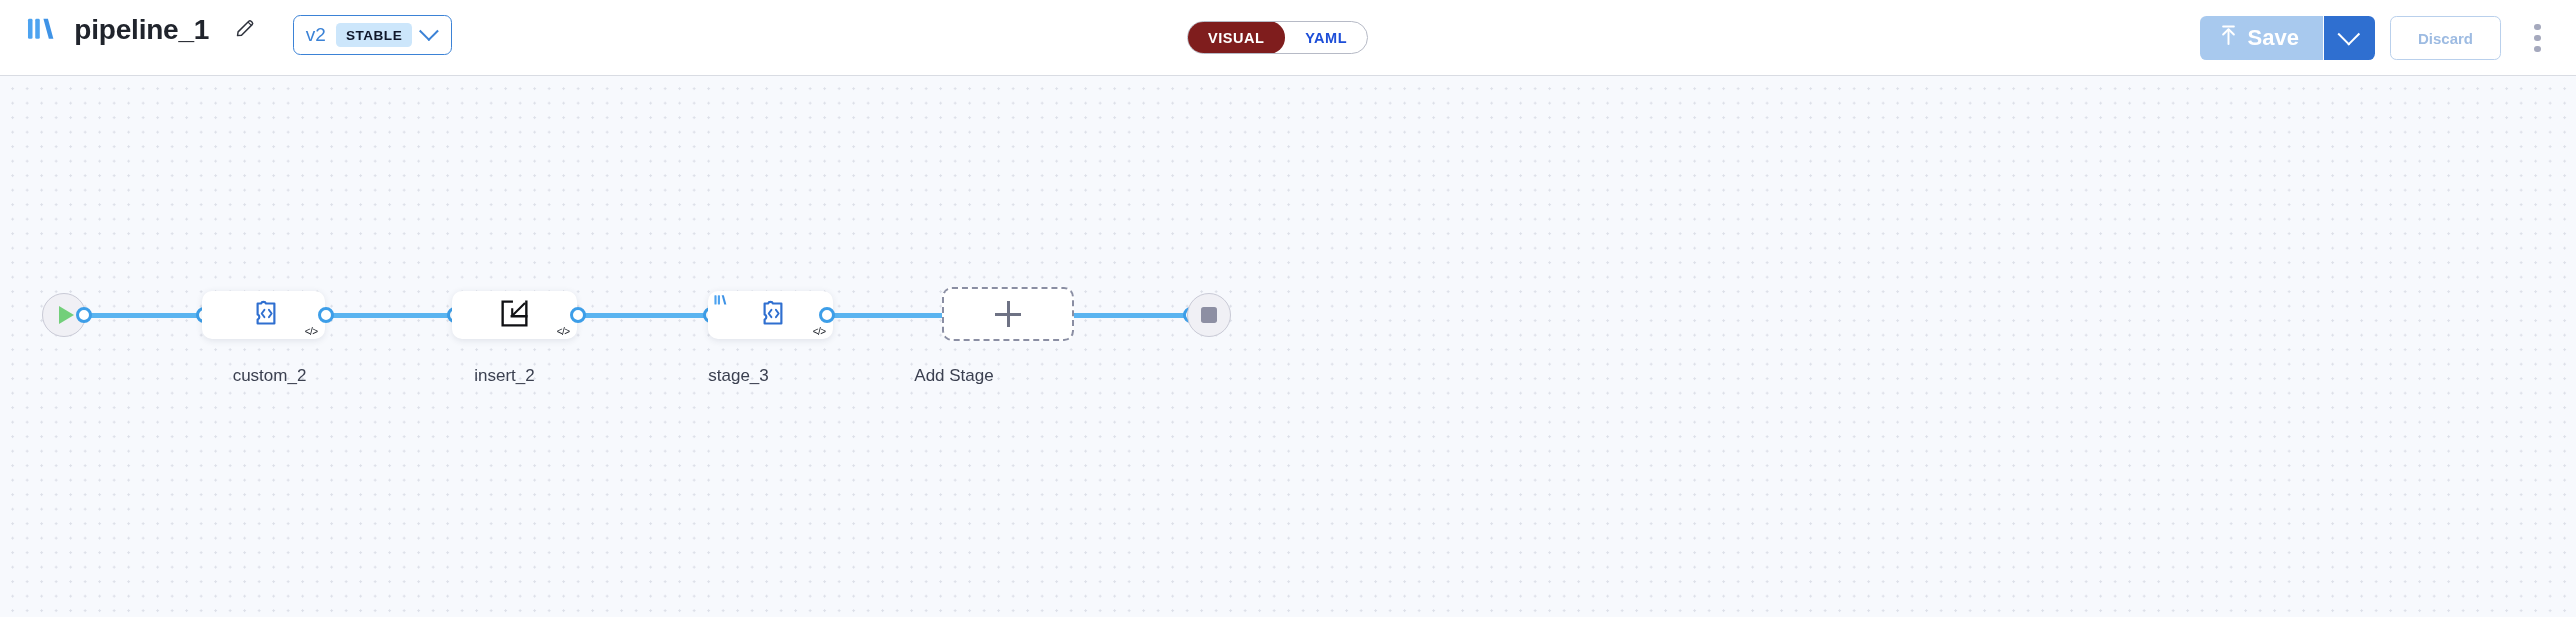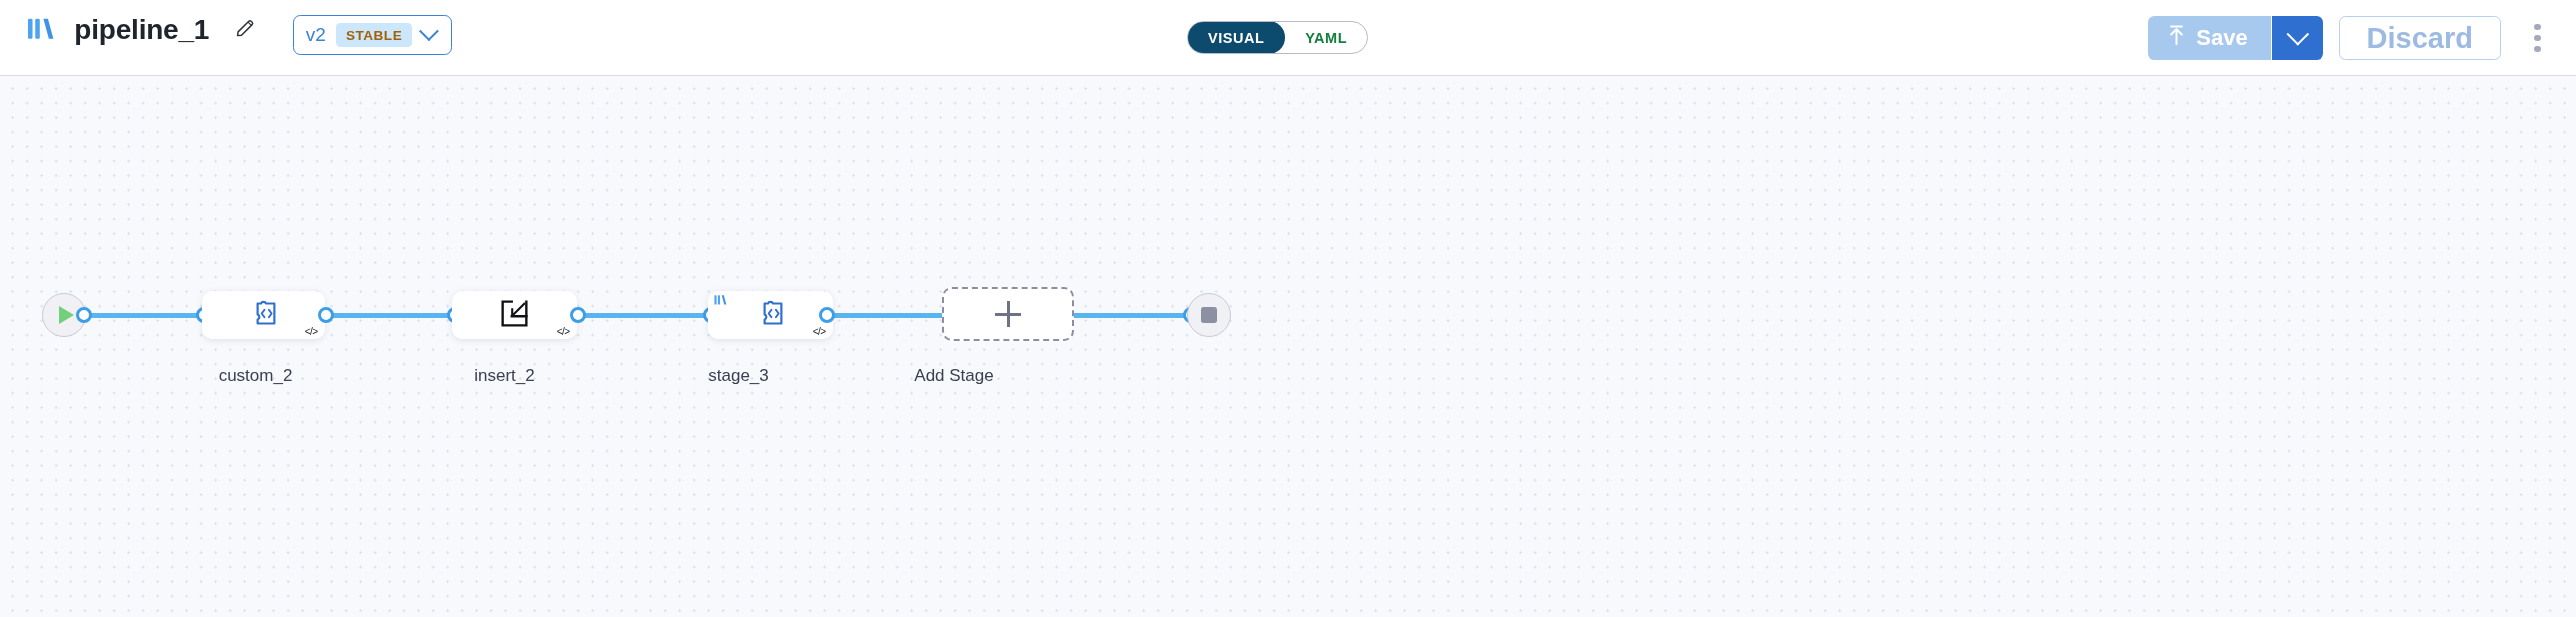--- a/index.html
+++ b/index.html
@@ -57,21 +57,21 @@
     background: #fff;
     cursor: pointer;
   }
   .version-num {
     font-size: 19px;
     color: #3b82d6;
     font-weight: normal;
   }
   .stable-badge {
     background: #cce6fb;
-    color: #a16207;
+    color: #0f172a;
     font-size: 13.6px;
     font-weight: bold;
     letter-spacing: 0.5px;
     padding: 4.5px 10px;
     border-radius: 4.5px;
   }
   .chev {
     width: 11.8px; height: 11.8px;
     border-right: 2px solid #3b82d6;
     border-bottom: 2px solid #3b82d6;
@@ -91,24 +91,24 @@
     overflow: hidden;
     box-sizing: border-box;
   }
   .view-toggle .seg {
     display: flex; align-items: center; justify-content: center;
     font-size: 14.5px;
     font-weight: bold;
     letter-spacing: 0.5px;
     padding: 0 20px;
     cursor: pointer;
-    color: #15803d;
+    color: #1d4ed8;
   }
   .view-toggle .seg.active {
-    background: #0c4a6e;
+    background: #7f1d1d;
     color: #ffffff;
     border-radius: 16.3px;
     margin: -0.9px 0 -0.9px -0.9px;
     padding: 0 21px;
   }
 
   
   .right-cluster {
     position: absolute;
     right: 22px; top: 0;
@@ -147,21 +147,21 @@
     transform: rotate(45deg) translate(-2.7px,-2.7px);
   }
   .discard-btn {
     margin-left: 15.4px;
     height: 44px;
     box-sizing: border-box;
     background: #ffffff;
     border: 0.9px solid #b9d0ec;
     border-radius: 6.4px;
     color: #9dbbe2;
-    font-size: 29px;
+    font-size: 15px;
     font-weight: bold;
     padding: 0 27px;
     cursor: pointer;
     font-family: inherit;
   }
   .kebab {
     margin-left: 20px;
     width: 33px; height: 44px;
     display: flex; flex-direction: column;
     align-items: center; justify-content: center;
@@ -357,21 +357,21 @@
       <span>
         <svg width="31" height="29" viewBox="0 0 34 32">
           <path d="M10.5 5 H14.2 a3 3 0 0 1 5.6 0 H29 V27 H10.5 v-4.4 a3 3 0 0 0 0-5.6 V5 Z" fill="none" stroke="#2f6fd0" stroke-width="2.4" stroke-linejoin="round"></path>
           <path d="M18 12 L15 16 L18 20" fill="none" stroke="#2f6fd0" stroke-width="2.1" stroke-linecap="round" stroke-linejoin="round"></path>
           <path d="M23 12 L26 16 L23 20" fill="none" stroke="#2f6fd0" stroke-width="2.1" stroke-linecap="round" stroke-linejoin="round"></path>
         </svg>
       </span>
       <span class="node-badge-code">&lt;/&gt;</span>
     </div>
     <div class="handle" style="left:318px;"></div>
-    <div class="node-label" style="left:194px; width:123px;">custom_2</div>
+    <div class="node-label" style="left:208px; width:123px;">custom_2</div>
 
     <div class="handle" style="left:447px;"></div>
     <div class="node" style="left:452px; width:125px;">
       <span>
         <svg width="31" height="31" viewBox="0 0 34 34">
           <path d="M4 4 H14 M4 4 V30 H30 V20" fill="none" stroke="#101114" stroke-width="2.6" stroke-linecap="square"></path>
           <path d="M30 4 V20 H14" fill="none" stroke="#101114" stroke-width="2.6" stroke-linecap="square"></path>
           <path d="M28.5 5.5 L14.5 19.5" stroke="#101114" stroke-width="2.3"></path>
           <path d="M14.5 12.5 L14.5 19.8 L21.8 19.8" fill="none" stroke="#101114" stroke-width="2.3" stroke-linecap="square"></path>
         </svg>

